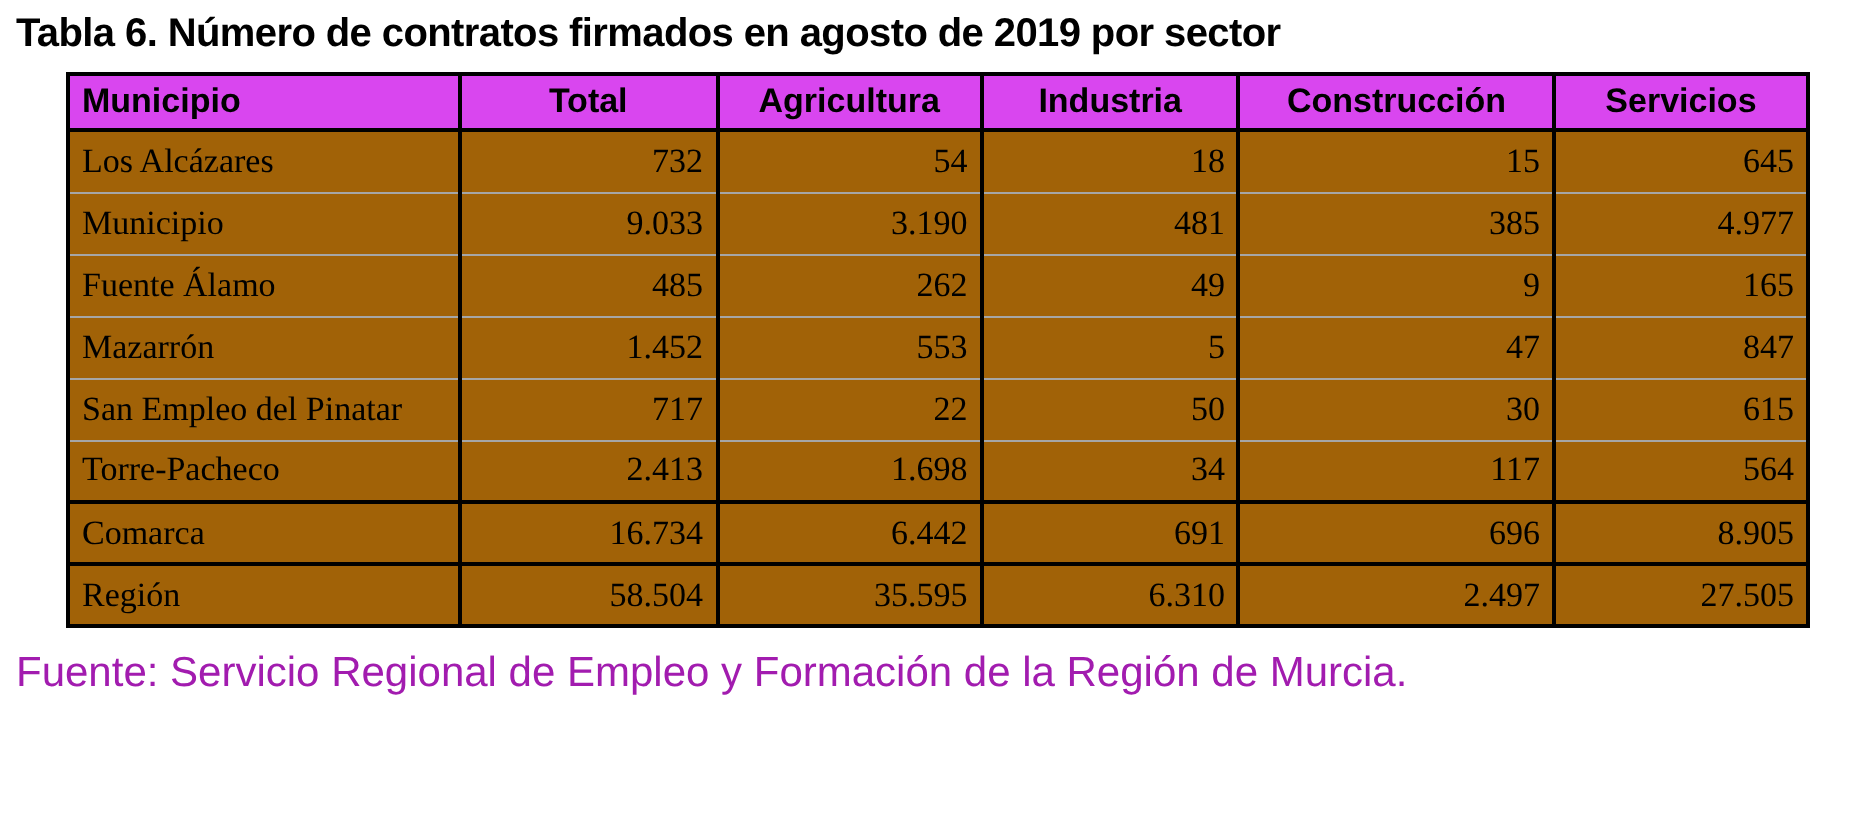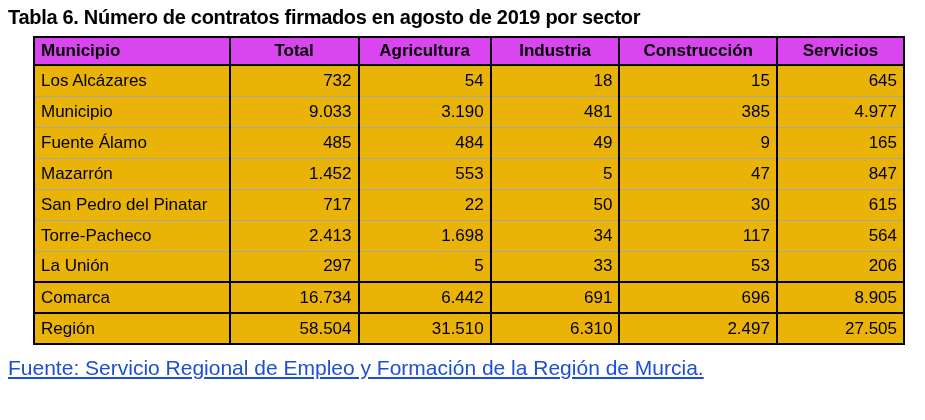--- a/index.html
+++ b/index.html
@@ -42,39 +42,39 @@
   }
   th.name-col { text-align: left; }
   th.num-col  { }
   table.data-table td {
     font-size: 17px;
     height: 31px;
     padding: 1px 6px;
     box-sizing: border-box;
     vertical-align: middle;
     border-top: 1px solid #a6a6a6;
-    background: #eab308;
+    background: #a16207;
+    font-family: Liberation Serif, serif;
   }
   td.name-cell {
     text-align: left;
     border-left: 2px solid #000000;
     border-right: 2px solid #000000;
   }
   td.num-cell {
     text-align: right;
     border-right: 2px solid #000000;
   }
   tbody tr:first-child td { border-top: 2px solid #000000; }
   tr.summary-row td { border-top: 2px solid #000000; }
   .source {
     font-size: 21px;
     margin: 11px 0 0 0;
-    color: #1d4ed8;
+    color: #a21caf;
     font-family: "Liberation Sans", sans-serif;
-    text-decoration: underline;
   }
 </style>
 </head>
 <body>
 
 <div class="page">
   <h1 class="title">Tabla 6. Número de contratos firmados en agosto de 2019 por sector</h1>
 
   <table class="data-table">
     <colgroup>
@@ -108,69 +108,61 @@
           <td class="name-cell">Municipio</td>
           <td class="num-cell">9.033</td>
           <td class="num-cell">3.190</td>
           <td class="num-cell">481</td>
           <td class="num-cell">385</td>
           <td class="num-cell">4.977</td>
         </tr>
         <tr class="body-row">
           <td class="name-cell">Fuente Álamo</td>
           <td class="num-cell">485</td>
-          <td class="num-cell">484</td>
+          <td class="num-cell">262</td>
           <td class="num-cell">49</td>
           <td class="num-cell">9</td>
           <td class="num-cell">165</td>
         </tr>
         <tr class="body-row">
           <td class="name-cell">Mazarrón</td>
           <td class="num-cell">1.452</td>
           <td class="num-cell">553</td>
           <td class="num-cell">5</td>
           <td class="num-cell">47</td>
           <td class="num-cell">847</td>
         </tr>
         <tr class="body-row">
-          <td class="name-cell">San Pedro del Pinatar</td>
+          <td class="name-cell">San Empleo del Pinatar</td>
           <td class="num-cell">717</td>
           <td class="num-cell">22</td>
           <td class="num-cell">50</td>
           <td class="num-cell">30</td>
           <td class="num-cell">615</td>
         </tr>
         <tr class="body-row">
           <td class="name-cell">Torre-Pacheco</td>
           <td class="num-cell">2.413</td>
           <td class="num-cell">1.698</td>
           <td class="num-cell">34</td>
           <td class="num-cell">117</td>
           <td class="num-cell">564</td>
         </tr>
-        <tr class="body-row">
-          <td class="name-cell">La Unión</td>
-          <td class="num-cell">297</td>
-          <td class="num-cell">5</td>
-          <td class="num-cell">33</td>
-          <td class="num-cell">53</td>
-          <td class="num-cell">206</td>
-        </tr>
         <tr class="summary-row">
           <td class="name-cell">Comarca</td>
           <td class="num-cell">16.734</td>
           <td class="num-cell">6.442</td>
           <td class="num-cell">691</td>
           <td class="num-cell">696</td>
           <td class="num-cell">8.905</td>
         </tr>
         <tr class="summary-row">
           <td class="name-cell">Región</td>
           <td class="num-cell">58.504</td>
-          <td class="num-cell">31.510</td>
+          <td class="num-cell">35.595</td>
           <td class="num-cell">6.310</td>
           <td class="num-cell">2.497</td>
           <td class="num-cell">27.505</td>
         </tr>
       </tbody>
   </table>
 
   <p class="source">Fuente: Servicio Regional de Empleo y Formación de la Región de Murcia.</p>
 </div>
 

